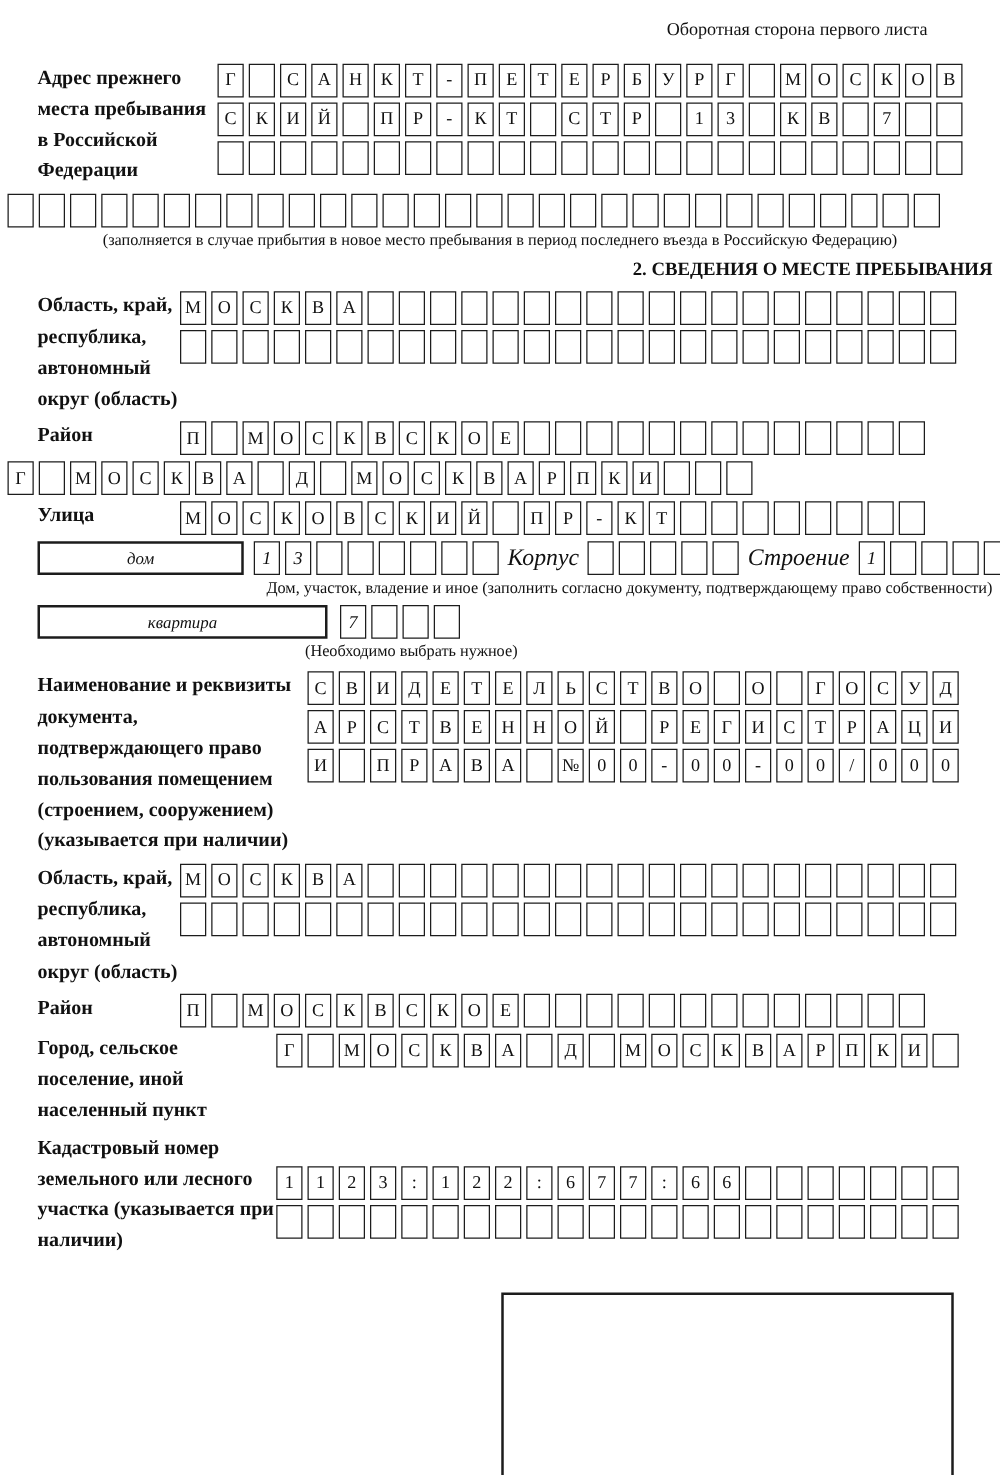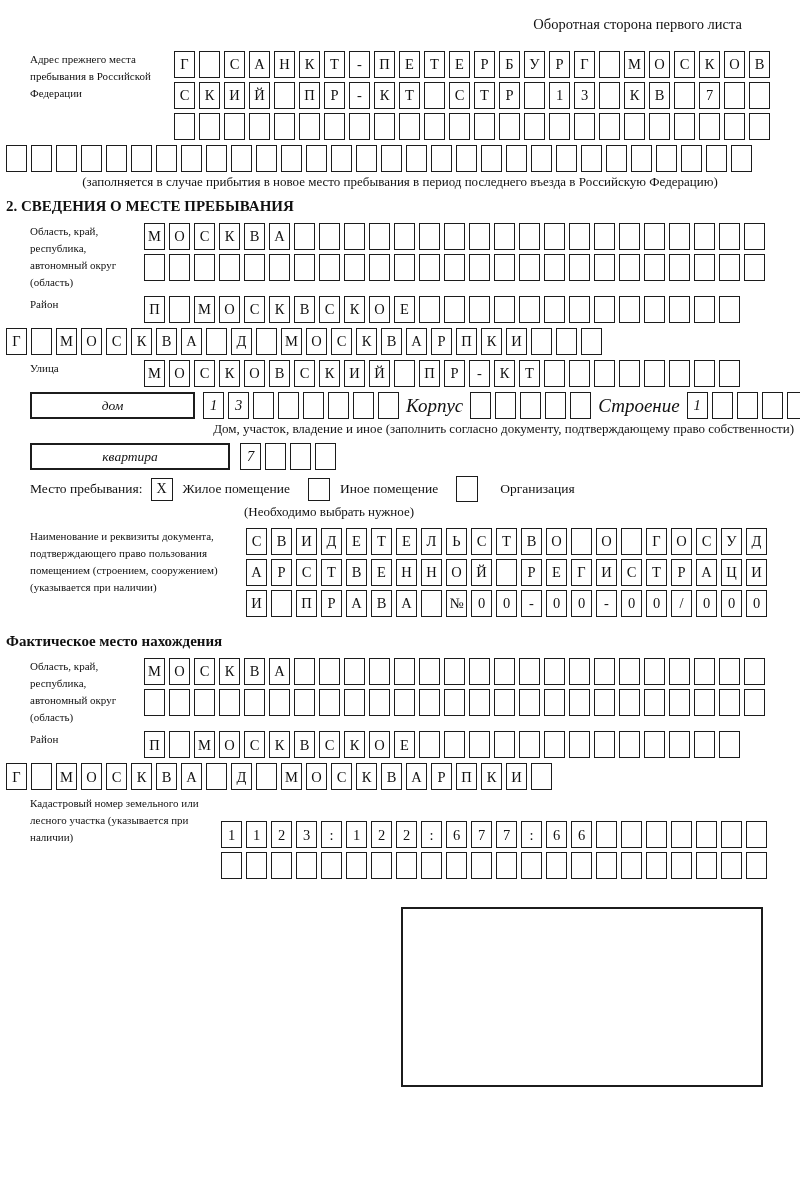--- a/index.html
+++ b/index.html
@@ -6,46 +6,46 @@
   body{
     width:800px;height:1180px;
     font-family:"Liberation Serif","DejaVu Serif",serif;
     color:#111;
     position:relative;
     overflow:hidden;
   }
   .page{padding:16px 6px 0 6px;}
   .header-note{text-align:right;font-size:14.5px;padding-right:52px;margin-bottom:18px;}
   .field-row{display:flex;align-items:flex-start;margin-bottom:5px;}
-  .field-label{font-size:11px;line-height:1.55;flex:none;padding-left:24px;box-sizing:border-box;}
+  .field-label{font-size:16px;line-height:1.55;flex:none;padding-left:24px;box-sizing:border-box;font-weight:bold;}
   .rows{display:flex;flex-direction:column;gap:4px;}
   .cells{display:flex;gap:4px;flex-wrap:nowrap;}
   .cell{
     box-sizing:border-box;flex:none;
     width:21px;height:27px;
     border:1.6px solid #1c1c1c;
     font-size:14.5px;line-height:1;
     display:flex;align-items:center;justify-content:center;
     background:#fff;
   }
   .fullrow{margin:2px 0 2px 0;}
   .caption{font-size:13px;margin:1px 0 6px 0;text-align:right;}
   .caption.center{text-align:center;}
   .caption.left{padding-left:28px;}
-  .section-title{font-weight:bold;font-size:15px;text-align:left;margin:8px 0 8px 0;}
+  .section-title{font-weight:bold;font-size:15px;text-align:right;margin:8px 0 8px 0;}
   .label-w168{width:168px;}
   .label-w138{width:138px;}
   .label-w215{width:215px;}
   .label-w240{width:240px;}
   .house-rect{
     box-sizing:border-box;flex:none;width:165px;height:27px;border:2px solid #1c1c1c;
     display:flex;align-items:center;justify-content:center;font-size:13.5px;margin-right:8px;
   }
   .apt-rect{
-    box-sizing:border-box;flex:none;width:200px;height:27px;border:2px solid #1c1c1c;
+    box-sizing:border-box;flex:none;width:232px;height:27px;border:2px solid #1c1c1c;
     display:flex;align-items:center;justify-content:center;font-size:13.5px;margin-right:10px;
   }
   .inline-label{font-size:19px;line-height:27px;flex:none;padding:0 7px;}
   .house-row{display:flex;align-items:center;margin:4px 0 2px 24px;font-style:italic;}
   .stay-row{display:flex;align-items:center;margin:6px 0 2px 24px;}
   .stay-text{font-size:13.5px;margin-right:8px;}
   .checkbox{
     box-sizing:border-box;flex:none;width:22px;height:23px;border:1.6px solid #1c1c1c;
     display:flex;align-items:center;justify-content:center;font-size:14px;margin:0 10px;
   }
@@ -363,29 +363,20 @@
   <div class="house-row">
     <div class="apt-rect">квартира</div>
     <div class="cells">
         <div class="cell">7</div>
         <div class="cell"></div>
         <div class="cell"></div>
         <div class="cell"></div>
       </div>
   </div>
 
-  <div class="stay-row">
-    <span class="stay-text">Место пребывания:</span>
-    <span class="checkbox" style="margin-left:0;">X</span>
-    <span class="stay-text">Жилое помещение</span>
-    <span class="checkbox"></span>
-    <span class="stay-text">Иное помещение</span>
-    <span class="checkbox" style="height:26px;"></span>
-    <span class="stay-text" style="margin-left:12px;">Организация</span>
-  </div>
   <div class="stay-note">(Необходимо выбрать нужное)</div>
 
   <div class="field-row">
     <div class="field-label label-w240">Наименование и реквизиты документа, подтверждающего право пользования помещением (строением, сооружением) (указывается при наличии)</div>
     <div class="rows">
       <div class="cells">
           <div class="cell">С</div>
           <div class="cell">В</div>
           <div class="cell">И</div>
           <div class="cell">Д</div>
@@ -449,21 +440,20 @@
           <div class="cell">0</div>
           <div class="cell">0</div>
           <div class="cell">/</div>
           <div class="cell">0</div>
           <div class="cell">0</div>
           <div class="cell">0</div>
         </div>
     </div>
   </div>
 
-  <div class="section-title" style="margin-top:16px;">Фактическое место нахождения</div>
 
   <div class="field-row">
     <div class="field-label label-w138">Область, край, республика, автономный округ (область)</div>
     <div class="rows">
       <div class="cells">
           <div class="cell">М</div>
           <div class="cell">О</div>
           <div class="cell">С</div>
           <div class="cell">К</div>
           <div class="cell">В</div>
@@ -542,20 +532,21 @@
         <div class="cell"></div>
         <div class="cell"></div>
         <div class="cell"></div>
         <div class="cell"></div>
         <div class="cell"></div>
         <div class="cell"></div>
       </div>
   </div>
 
   <div class="field-row">
+    <div class="field-label label-w215">Город, сельское поселение, иной населенный пункт</div>
     <div class="cells">
         <div class="cell">Г</div>
         <div class="cell"></div>
         <div class="cell">М</div>
         <div class="cell">О</div>
         <div class="cell">С</div>
         <div class="cell">К</div>
         <div class="cell">В</div>
         <div class="cell">А</div>
         <div class="cell"></div>

